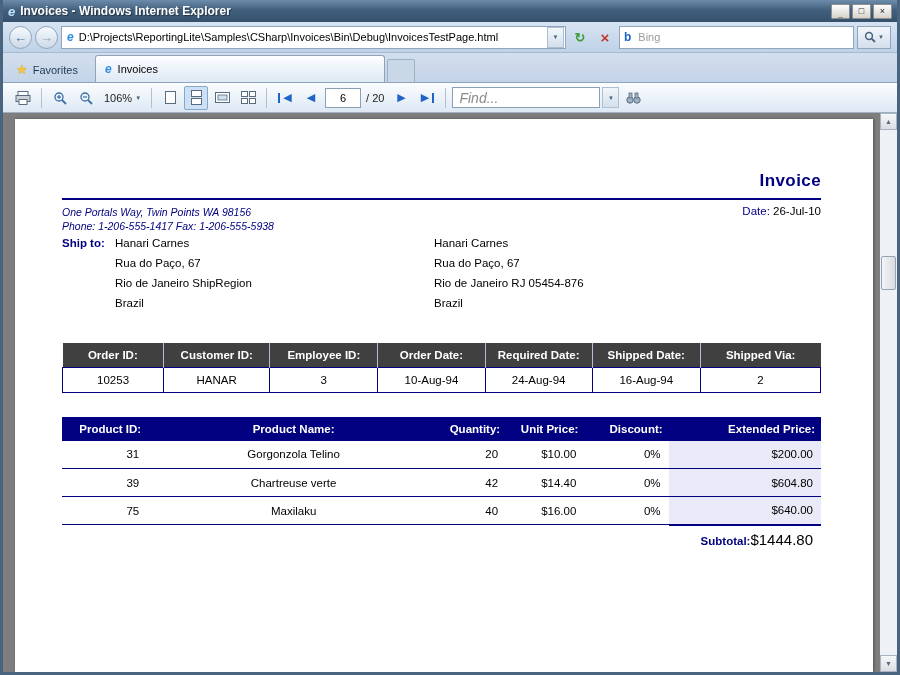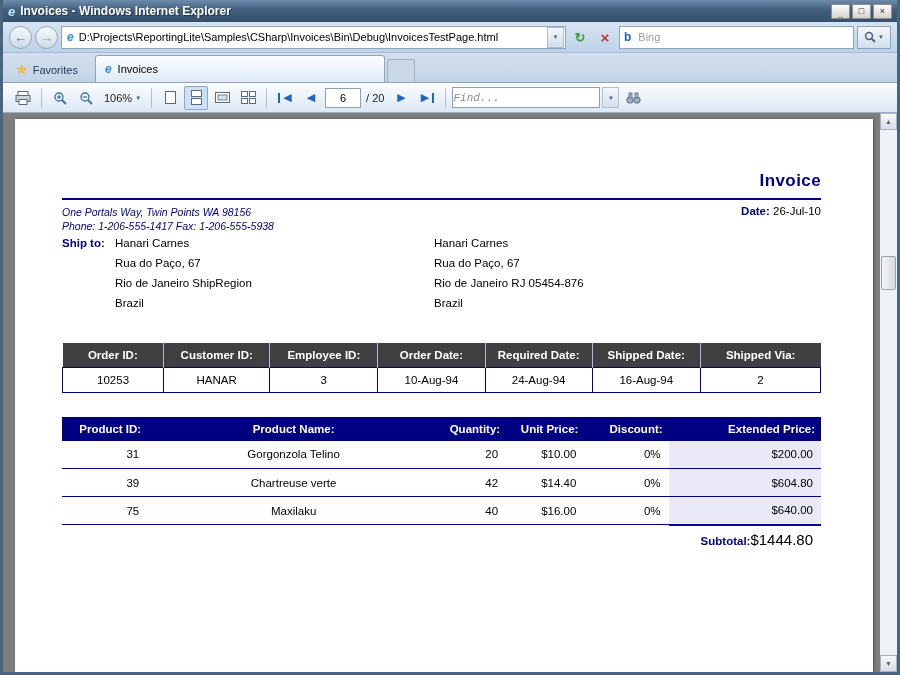--- a/index.html
+++ b/index.html
@@ -72,38 +72,38 @@
   .tbtn { height:24px; min-width:24px; background:transparent; border:1px solid transparent;
           border-radius:2px; display:flex; align-items:center; justify-content:center; gap:3px; padding:0 3px; }
   .tbtn.pressed { background:#cde0f5; border-color:#84a7cc; }
   .sep { width:1px; height:20px; background:#b2c0d1; margin:0 4px; }
   .zoom-text { font-size:11px; color:#222; }
   .navglyph { color:#1e63c8; font-size:11px; line-height:1; }
   .navbar-bar { width:2px; height:10px; background:#1e63c8; display:inline-block; }
   .pageinput { width:36px; height:20px; border:1px solid #8ba0b5; font-size:11px; text-align:center;
                font-family:"Liberation Sans",sans-serif; }
   .page-total { font-size:11px; color:#222; margin:0 3px; }
-  .findinput { width:148px; height:21px; border:1px solid #8ba0b5; font-size:11px; padding:0 0;
-               font-family:Liberation Mono, monospace; }
+  .findinput { width:148px; height:21px; border:1px solid #8ba0b5; font-size:14px; padding:0 6px;
+               font-family:Liberation Sans, sans-serif; }
   .findinput::placeholder { color:#8a8a8a; font-style:italic; }
   .icon-svg { display:block; }
 
   
   .content { flex:1; display:flex; overflow:hidden; background:#7e7e7e; }
   .pagearea { flex:1; position:relative; overflow:hidden; }
   .page { position:absolute; left:12px; top:6px; width:858px; height:calc(100% - 6px);
           background:#fff; box-shadow:1px 0 3px rgba(0,0,0,.35); }
 
   .invoice { padding:52px 52px 0 47px; color:#000; }
   .inv-title { font-size:17px; font-weight:bold; color:#000080; text-align:right; letter-spacing:.4px; }
   .rule { height:2px; background:#000080; margin-top:7px; }
   .meta { display:flex; justify-content:space-between; margin-top:5px; }
   .company { font-size:10.5px; font-style:italic; color:#000080; line-height:14px; }
   .dateline { font-size:11.5px; color:#000; }
-  .date-label { color:#000080; font-weight:bold; }
+  .date-label { color:#000080; font-weight:normal; }
 
   .addresses { display:flex; font-size:11.5px; line-height:20px; }
   .ship { width:372px; display:flex; }
   .bill { display:flex; }
   .addr-label { font-weight:bold; color:#000080; flex:0 0 53px; }
   .bill .addr-label { flex:0 0 63px; }
 
   table { border-collapse:collapse; width:100%; table-layout:fixed; font-size:11.5px; }
   th { font-weight:bold; }
 

